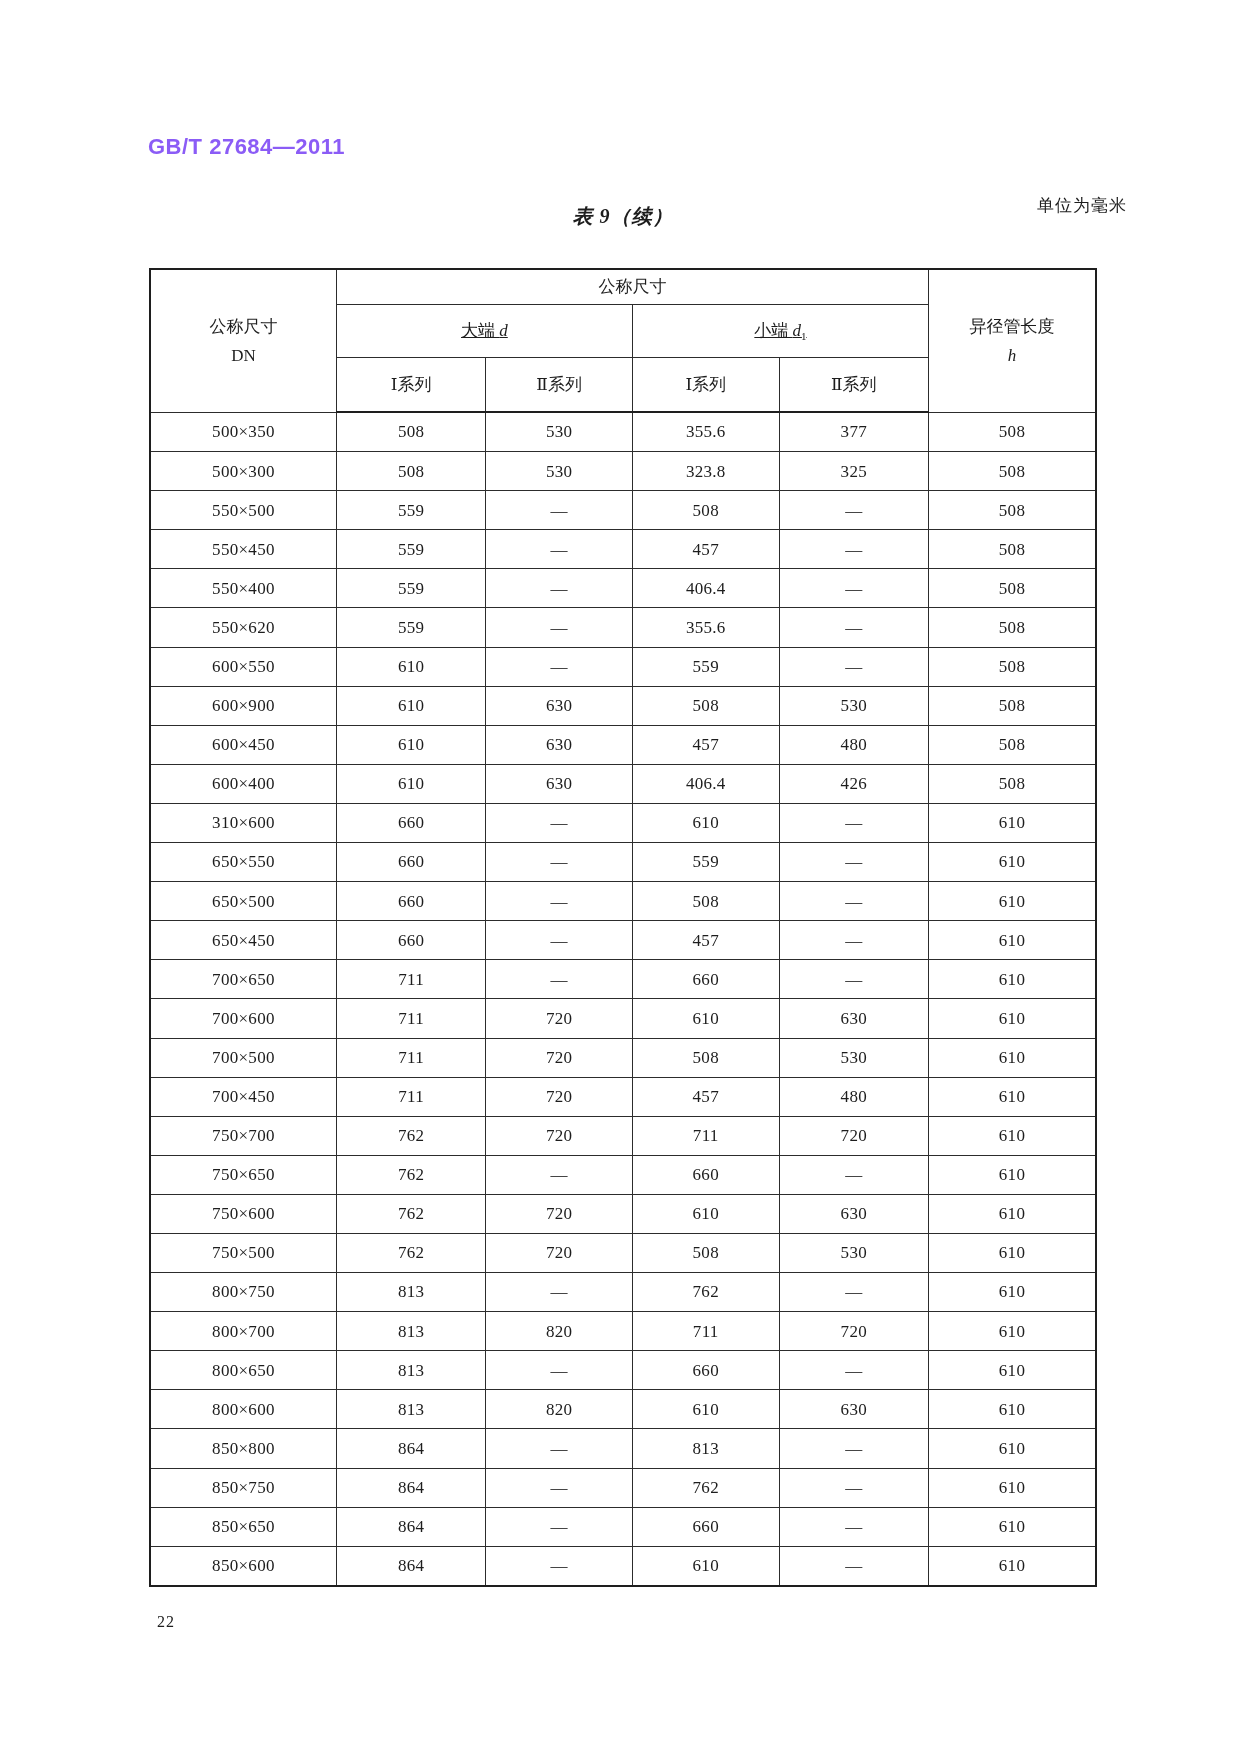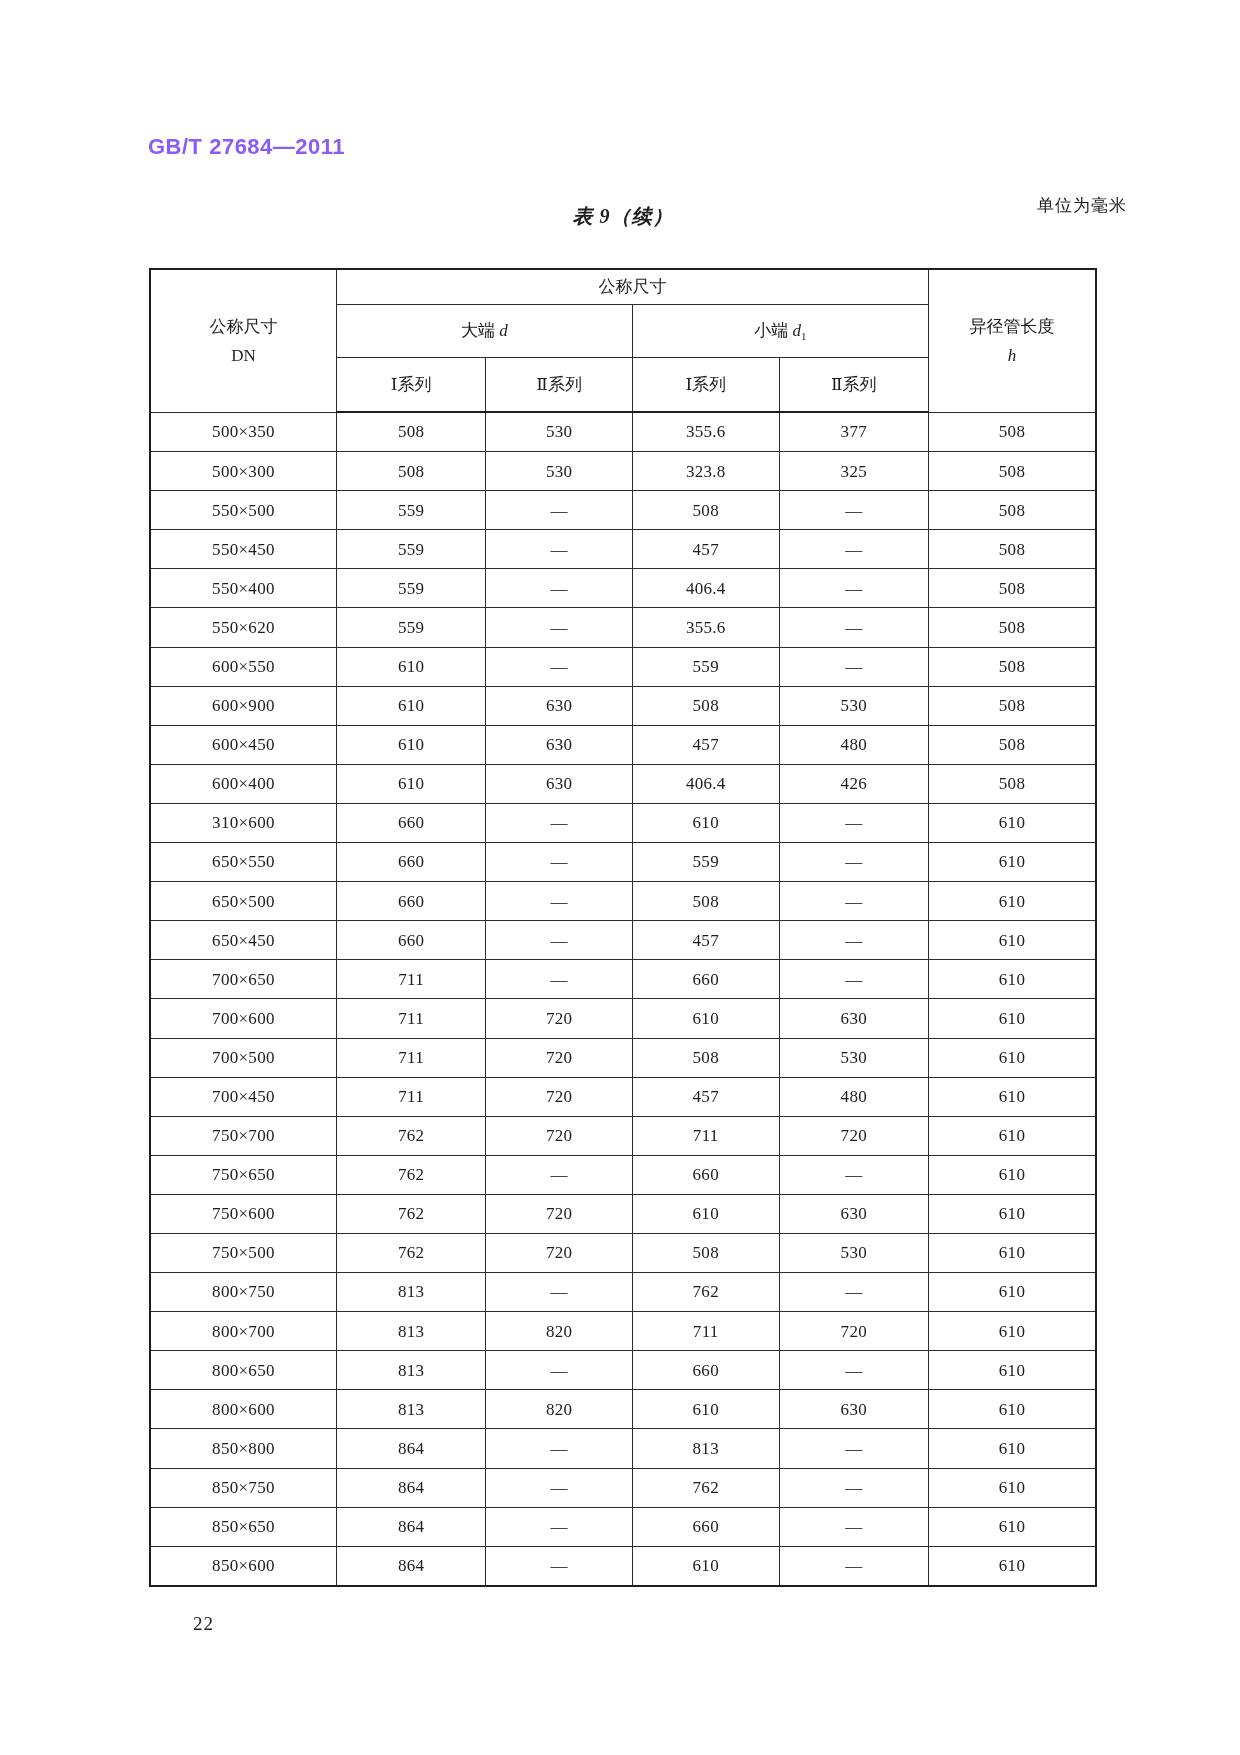--- a/index.html
+++ b/index.html
@@ -32,30 +32,30 @@
   .std-table th,.std-table td{
     border:1px solid #2c2c2c;
     text-align:center;vertical-align:middle;
     font-weight:400;font-size:17px;
     padding:0;line-height:1.25;
     color:#1d1d1d;
     overflow:hidden;white-space:nowrap;
   }
   .std-table thead th{font-size:17px;}
   .std-table thead tr.h-row1 th{height:34px;}
-  .std-table thead tr.h-row2 th{height:52px;}
+  .std-table thead tr.h-row2 th{height:52px;text-decoration:underline;}
   .std-table thead tr.h-row3 th{height:53px;}
   .std-table thead tr.h-row3 th{border-bottom:2.5px solid #1e1e1e;}
   .std-table tbody td{height:38.1px;letter-spacing:.3px;}
   .two-line{line-height:29px;}
   .sym{font-style:italic;font-family:"Liberation Serif","DejaVu Serif",serif;}
   sub.idx{font-size:11px;vertical-align:-4px;line-height:0;}
   .page-number{
     position:absolute;left:157px;top:1613px;
-    font-size:19px;letter-spacing:1px;margin-left:36px;
+    font-size:16px;letter-spacing:1px;
   }
 </style>
 </head>
 <body>
 
 <div class="doc-code">GB/T 27684—2011</div>
 
 <div class="table-title">表 9（续）</div>
 
 <div class="unit-note">单位为毫米</div>

